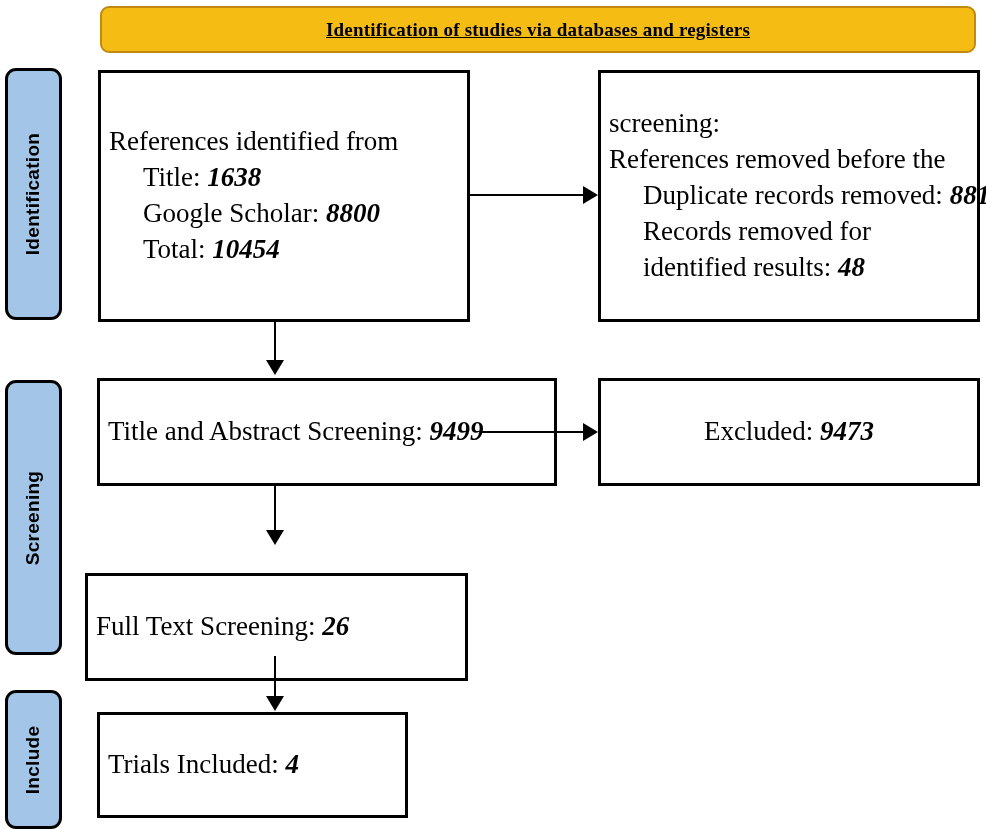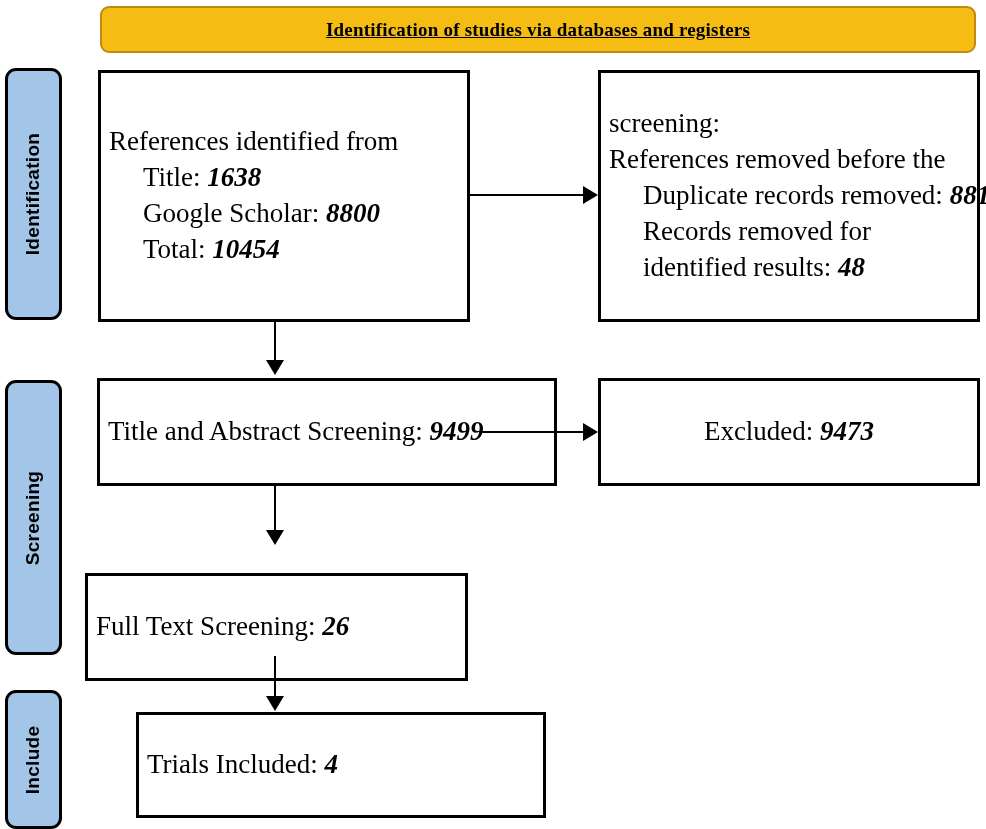--- a/index.html
+++ b/index.html
@@ -164,19 +164,19 @@
 
   <div class="box" style="left:85px; top:548px; width:383px; height:108px;margin-top:25px;">
     <div class="box-inner">
       <div class="ln"><span>Full Text Screening: </span><span class="num">26</span></div>
     </div>
   </div>
 
   <div class="vline" style="left:274px; top:656px; height:42px;"></div>
   <div class="arrow-down" style="left:266px; top:696px;"></div>
 
-  <div class="box" style="left:97px; top:712px; width:410px; height:106px;margin-left:39px;">
+  <div class="box" style="left:97px; top:712px; width:311px; height:106px;">
     <div class="box-inner">
       <div class="ln"><span>Trials Included: </span><span class="num">4</span></div>
     </div>
   </div>
 
 </div>
 
 </body></html>

